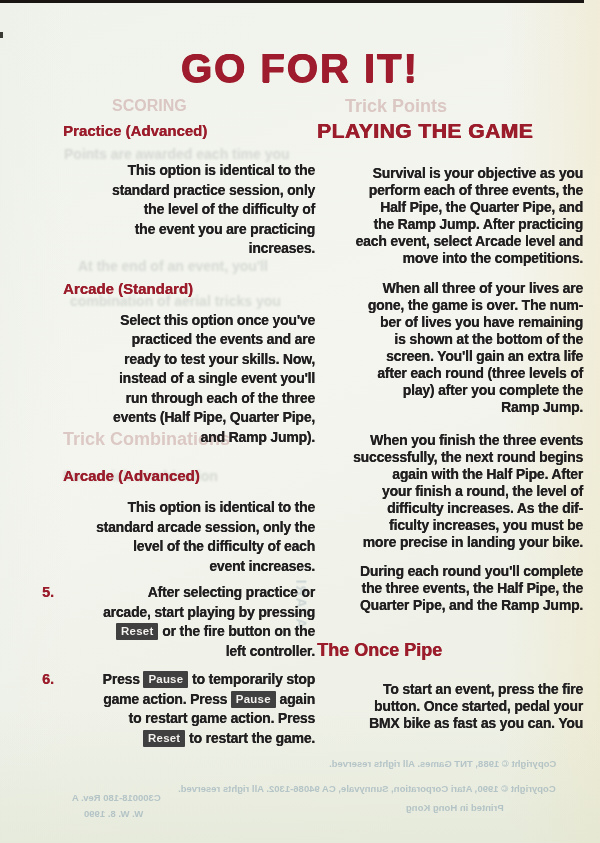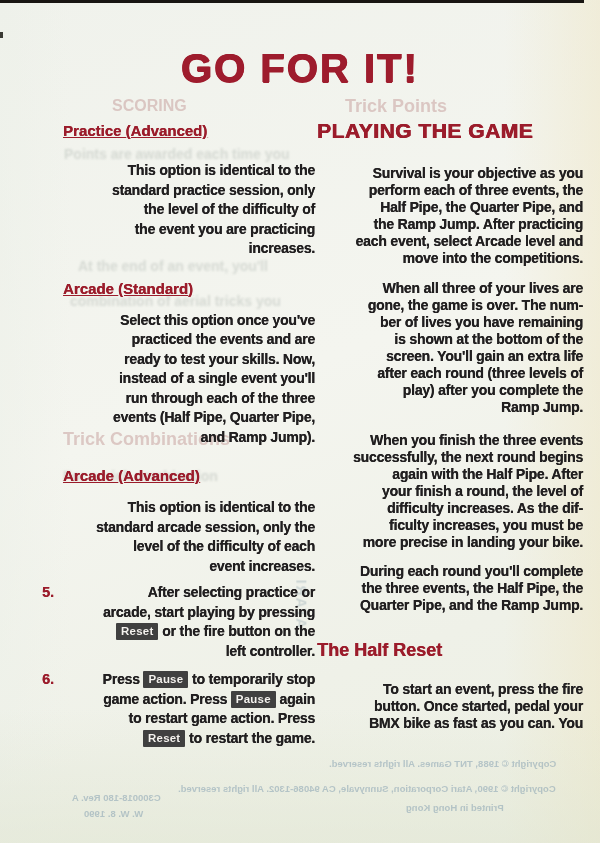--- a/index.html
+++ b/index.html
@@ -20,21 +20,20 @@
     text-shadow:0.6px 0 0 #9e1c2d,-0.6px 0 0 #9e1c2d,0 0.6px 0 #9e1c2d;
   }
 
   .col{position:absolute;}
   .col-left{left:63px;top:122px;width:252px;}
   .col-right{left:317px;top:119px;width:266px;}
 
   .sec-head{
     margin:0;font-size:15px;font-weight:bold;color:#9b1c2b;line-height:18px;
     text-shadow:0.3px 0 0 #9b1c2b;
-    text-decoration:underline;
   }
   .big-head{
     margin:0;font-size:21px;font-weight:bold;color:#9b1c2b;line-height:24px;letter-spacing:0.5px;
     text-shadow:0.6px 0 0 #9b1c2b,0 0.4px 0 #9b1c2b;
   }
   .sub-head{
     margin:0;font-size:18px;font-weight:bold;color:#9b1c2b;line-height:20px;
     text-shadow:0.5px 0 0 #9b1c2b;
   }
   .body-text{
@@ -166,17 +165,17 @@
 successfully, the next round begins
 again with the Half Pipe. After
 your finish a round, the level of
 difficulty increases. As the dif-
 ficulty increases, you must be
 more precise in landing your bike.</p>
   <p class="body-text mt-12">During each round you'll complete
 the three events, the Half Pipe, the
 Quarter Pipe, and the Ramp Jump.</p>
 
-  <h2 class="sub-head mt-26">The Half Reset</h2>
+  <h2 class="sub-head mt-26">The Once Pipe</h2>
   <p class="body-text mt-21">To start an event, press the fire
 button. Once started, pedal your
 BMX bike as fast as you can. You</p>
 </section>
 
 </body></html>

